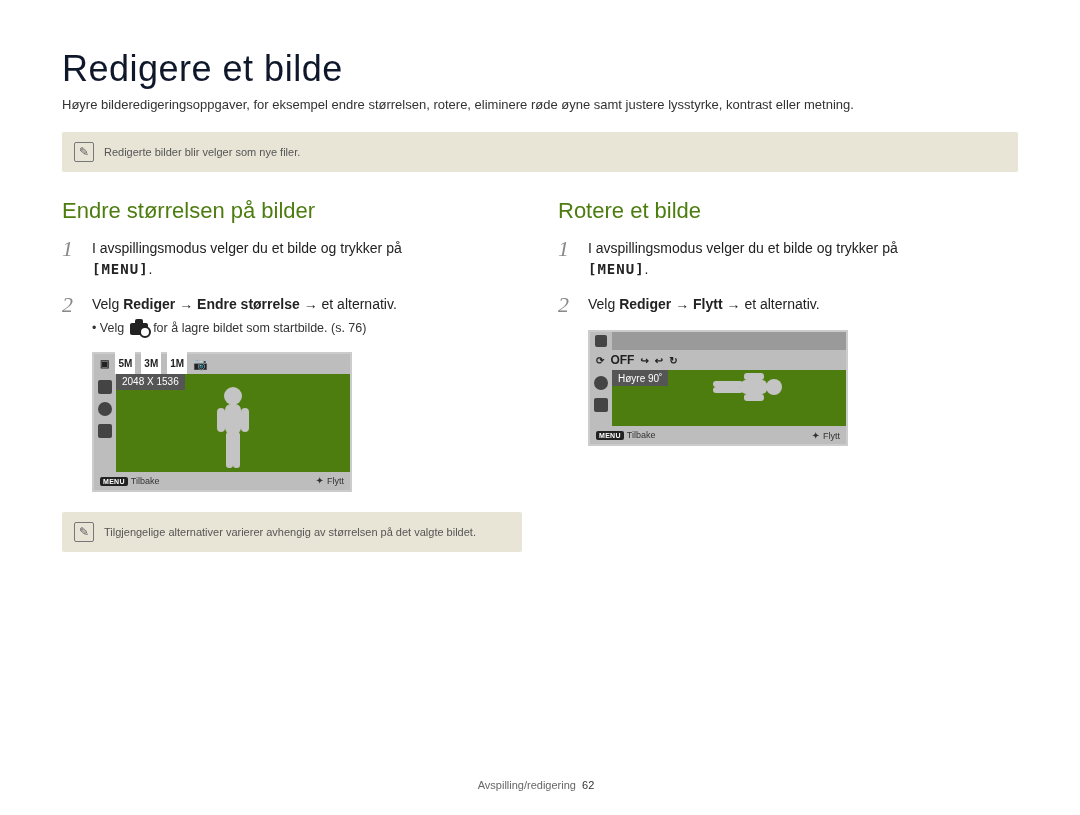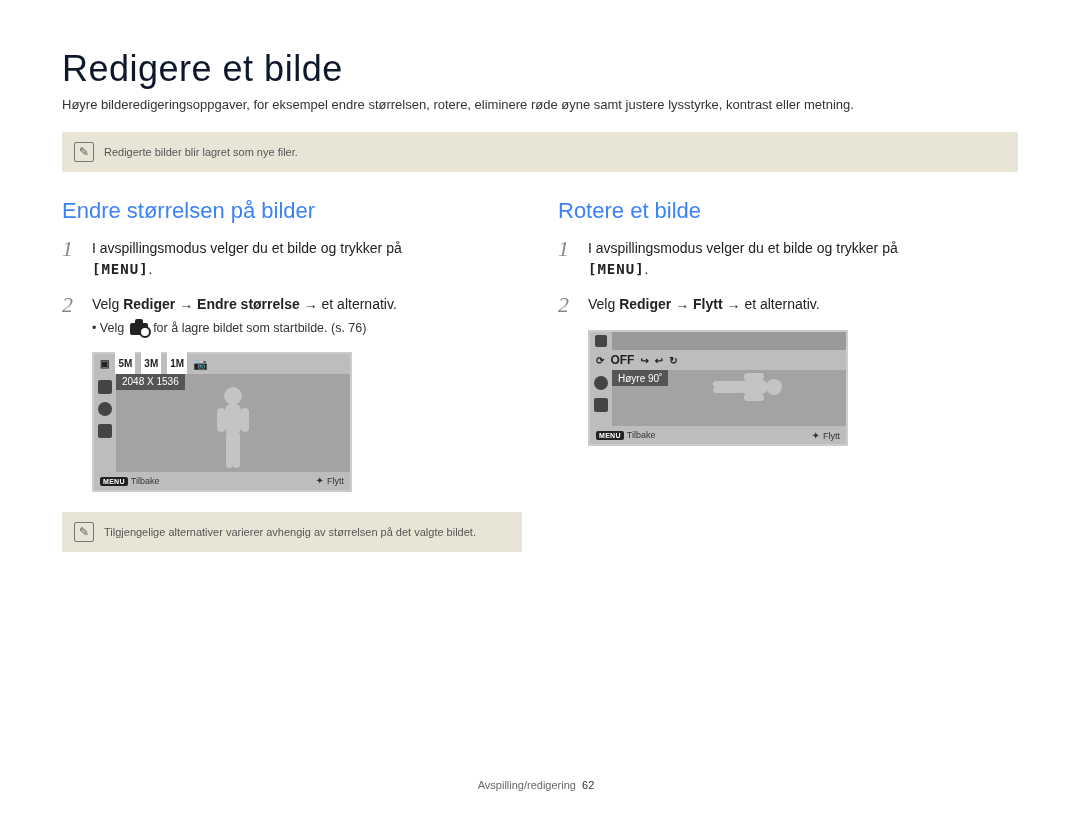--- a/index.html
+++ b/index.html
@@ -49,21 +49,21 @@
   .note-box .note-text {
     font-size: 11px;
     color: #555;
   }
   .columns {
     display: flex;
     gap: 36px;
   }
   .col { flex: 1; }
   h2.section-title {
-    color: #3b82f6;
+    color: #4d7c0f;
     font-weight: 400;
     font-size: 22px;
     margin-bottom: 14px;
   }
   .step {
     display: flex;
     gap: 10px;
     margin-bottom: 14px;
     font-size: 14px;
     line-height: 1.5;
@@ -165,21 +165,21 @@
     padding-top: 6px;
   }
   .lcd .side .side-ic {
     width: 14px; height: 14px;
     background: #444;
     border-radius: 50%;
   }
   .lcd .side .side-ic.sq { border-radius: 2px; }
   .lcd .canvas {
     flex: 1;
-    background: #a3a3a3;
+    background: #4d7c0f;
     position: relative;
     display: flex;
     align-items: flex-end;
     justify-content: center;
     overflow: hidden;
   }
   .lcd .bottom-bar {
     background: #bdbdbd;
     height: 18px;
     display: flex;
@@ -230,21 +230,21 @@
   .lcd-wrap { margin-left: 30px; margin-top: 6px; }
 </style>
 </head>
 <body>
 
 <h1 class="page-title">Redigere et bilde</h1>
 <p class="intro">Høyre bilderedigeringsoppgaver, for eksempel endre størrelsen, rotere, eliminere røde øyne samt justere lysstyrke, kontrast eller metning.</p>
 
 <div class="note-box">
   <span class="note-icon">✎</span>
-  <span class="note-text">Redigerte bilder blir lagret som nye filer.</span>
+  <span class="note-text">Redigerte bilder blir velger som nye filer.</span>
 </div>
 
 <div class="columns">
 
   <div class="col">
     <h2 class="section-title">Endre størrelsen på bilder</h2>
 
     <div class="step">
       <div class="num">1</div>
       <div class="body">

